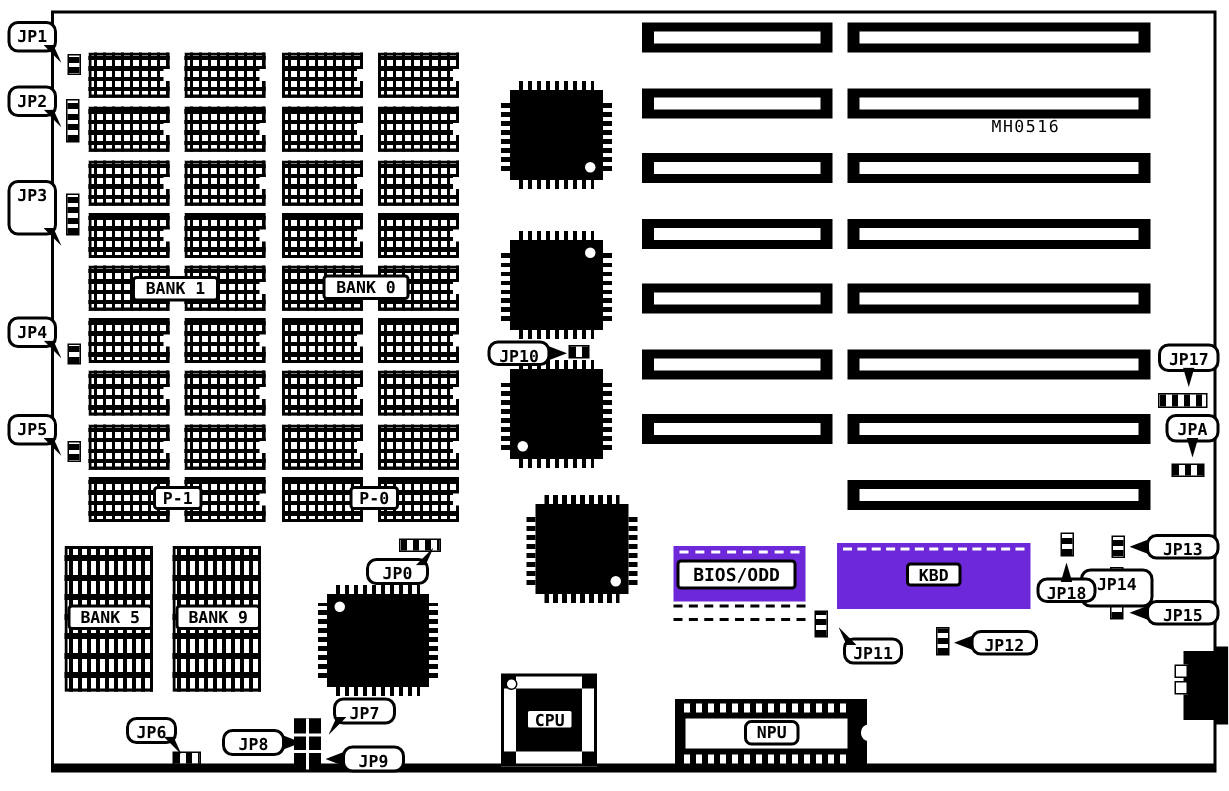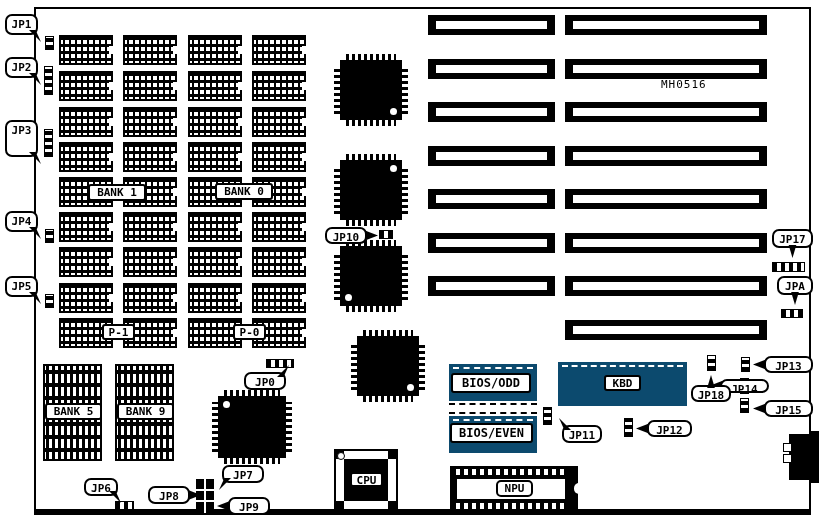--- a/index.html
+++ b/index.html
@@ -60,21 +60,21 @@
   .t-br{bottom:-9px;right:-5px;clip-path:polygon(0 0,100% 100%,55% 0);}
   .t-bl{bottom:-9px;left:-5px;clip-path:polygon(100% 0,0 100%,45% 0);}
   .t-ur{top:-9px;right:-5px;clip-path:polygon(0 100%,100% 0,55% 100%);}
   .t-ul{top:-9px;left:-5px;clip-path:polygon(100% 100%,0 0,45% 100%);}
   .t-down{left:50%;bottom:-12px;transform:translateX(-50%);width:12px;height:13px;clip-path:polygon(18% 0,82% 0,50% 100%);}
   .t-up{left:50%;top:-12px;transform:translateX(-50%);width:12px;height:13px;clip-path:polygon(18% 100%,82% 100%,50% 0);}
   .t-left{left:-13px;top:50%;transform:translateY(-50%);width:13px;height:12px;clip-path:polygon(100% 8%,100% 92%,0 50%);}
   .t-right{right:-13px;top:50%;transform:translateY(-50%);width:13px;height:12px;clip-path:polygon(0 8%,0 92%,100% 50%);}
 
   
-  .chipblk{background:#0c4a6e;z-index:3;}
+  .chipblk{background:#6d28d9;z-index:3;}
   .chipblk .dashw{position:absolute;left:4px;right:4px;top:3px;border-top:2px dashed #fff;}
   .dashline{border-top:2px dashed #000;z-index:2;}
 
   
   #cpu-socket{border:2px solid #000;background:#fff;z-index:3;}
   #cpu-socket .corner{position:absolute;width:9px;height:9px;background:#000;}
   #cpu-socket .inner{position:absolute;left:8px;top:8px;right:8px;bottom:8px;background:#000;}
   #cpu-socket .pin1{position:absolute;left:1px;top:1px;width:6px;height:6px;border:1px solid #000;background:#fff;border-radius:50%;z-index:2;}
 
   
@@ -206,24 +206,20 @@
     <div class="body"></div>
     <div class="dot" style="left:11px;top:11px;"></div>
   </div>
 
   <div class="abs chipblk" id="bios-odd" style="left:449px;top:364px;width:88px;height:37px;">
     <div class="dashw"></div>
     <div class="abs lbl" style="left:2px;top:9px;width:80px;height:20px;font-size:12px;line-height:14px;">BIOS/ODD</div>
   </div>
   <div class="abs dashline" style="left:449px;top:403px;width:88px;"></div>
   <div class="abs dashline" style="left:449px;top:412px;width:88px;"></div>
-  <div class="abs chipblk" id="bios-even" style="left:449px;top:416px;width:88px;height:37px;">
-    <div class="dashw"></div>
-    <div class="abs lbl" style="left:1px;top:7px;width:83px;height:20px;font-size:12px;line-height:14px;">BIOS/EVEN</div>
-  </div>
   <div class="abs chipblk" id="kbd-chip" style="left:558px;top:362px;width:129px;height:44px;">
     <div class="dashw"></div>
     <div class="abs lbl" style="left:46px;top:13px;width:37px;height:16px;">KBD</div>
   </div>
 
   <div class="abs" id="cpu-socket" style="left:334px;top:449px;width:64px;height:62px;">
     <div class="corner" style="left:-1px;top:-1px;"></div>
     <div class="corner" style="right:-1px;top:-1px;"></div>
     <div class="corner" style="left:-1px;bottom:-1px;"></div>
     <div class="corner" style="right:-1px;bottom:-1px;"></div>
@@ -314,21 +310,21 @@
       <span class="tail t-ul"></span>
     </div>
   <div class="abs callout" style="left:647px;top:420px;width:45px;height:17px;">
     <span class="tx">JP12</span>
       <span class="tail t-left"></span>
     </div>
   <div class="abs callout" style="left:764px;top:356px;width:49px;height:17px;">
     <span class="tx">JP13</span>
       <span class="tail t-left"></span>
     </div>
-  <div class="abs callout" style="left:720px;top:379px;width:49px;height:14px;">
+  <div class="abs callout" style="left:720px;top:379px;width:49px;height:26px;">
     <span class="tx">JP14</span>
       <span class="tail t-left"></span>
     </div>
   <div class="abs callout" style="left:764px;top:400px;width:49px;height:17px;">
     <span class="tx">JP15</span>
       <span class="tail t-left"></span>
     </div>
   <div class="abs callout" style="left:772px;top:229px;width:41px;height:19px;">
     <span class="tx">JP17</span>
       <span class="tail t-down"></span>

